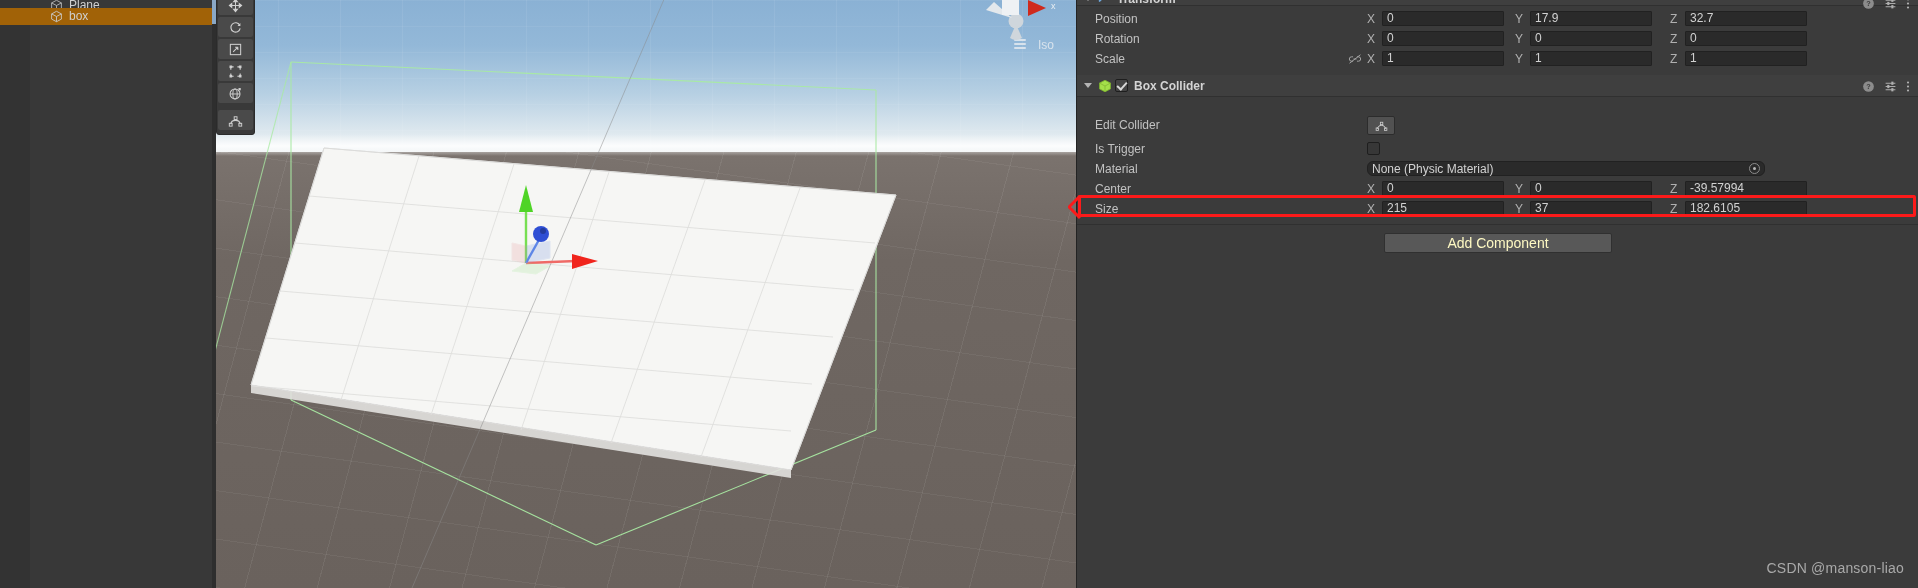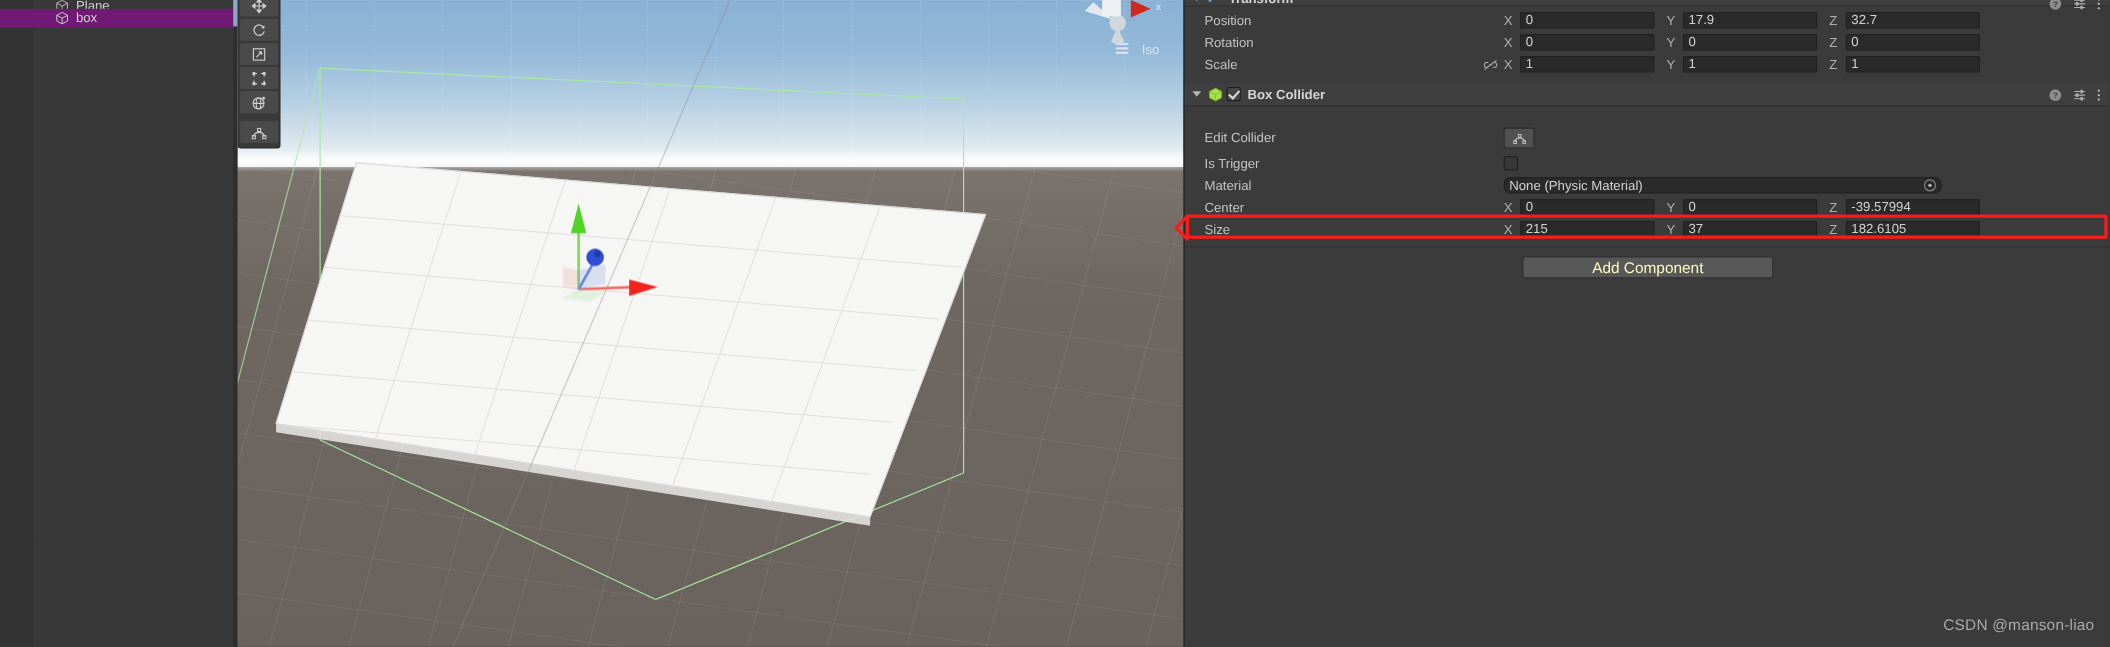--- a/index.html
+++ b/index.html
@@ -20,21 +20,21 @@
     background: #383838;
   }
   .hier-gutter {
     position: absolute; left: 0; top: 0; width: 30px; height: 588px;
     background: #333333;
   }
   .hier-row {
     position: absolute; left: 0; width: 216px; height: 17px;
     display: flex; align-items: center; padding-left: 50px;
   }
-  .hier-row.selected { background: #701a75; }
+  .hier-row.selected { background: #a16207; }
   .hier-row .cube-ico { margin-right: 6px; display:block; }
   .hier-label { font-size: 12px; color: #cfcfcf; line-height: 17px; white-space: nowrap; }
   .hier-scroll {
     position: absolute; right: 0; top: 0; width: 4px; height: 588px;
     background: #2e2e2e;
   }
   .hier-scroll-thumb {
     position: absolute; left: 0; top: 0; width: 4px; height: 24px;
     background: #8aa8c6;
   }
@@ -140,21 +140,21 @@
   .vec3 { display: flex; align-items: center; flex: 1; gap: 0; }
   .axis-lbl {
     width: 15px; text-align: left; font-size: 12px; color: #b0b0b0; flex: 0 0 auto;
   }
   .field {
     height: 15px; background: #2a2a2a; border: 1px solid #212121; border-radius: 1px;
     font-size: 12px; color: #d2d2d2; line-height: 13px; padding: 0 4px;
     display: flex; align-items: center; overflow: hidden; white-space: nowrap;
   }
   .f-x { width: 122px; margin-right: 11px; }
-  .f-y { width: 122px; margin-right: 11px; }
+  .f-y { width: 122px; margin-right: 18px; }
   .f-z { width: 122px; }
 
   .obj-field {
     height: 15px; background: #2a2a2a; border: 1px solid #212121; border-radius: 6px;
     font-size: 12px; color: #d2d2d2; padding: 0 4px;
     display: flex; align-items: center; justify-content: space-between;
     width: 398px;
   }
   .picker {
     width: 11px; height: 11px; border-radius: 50%; border: 1px solid #8b8b8b;

